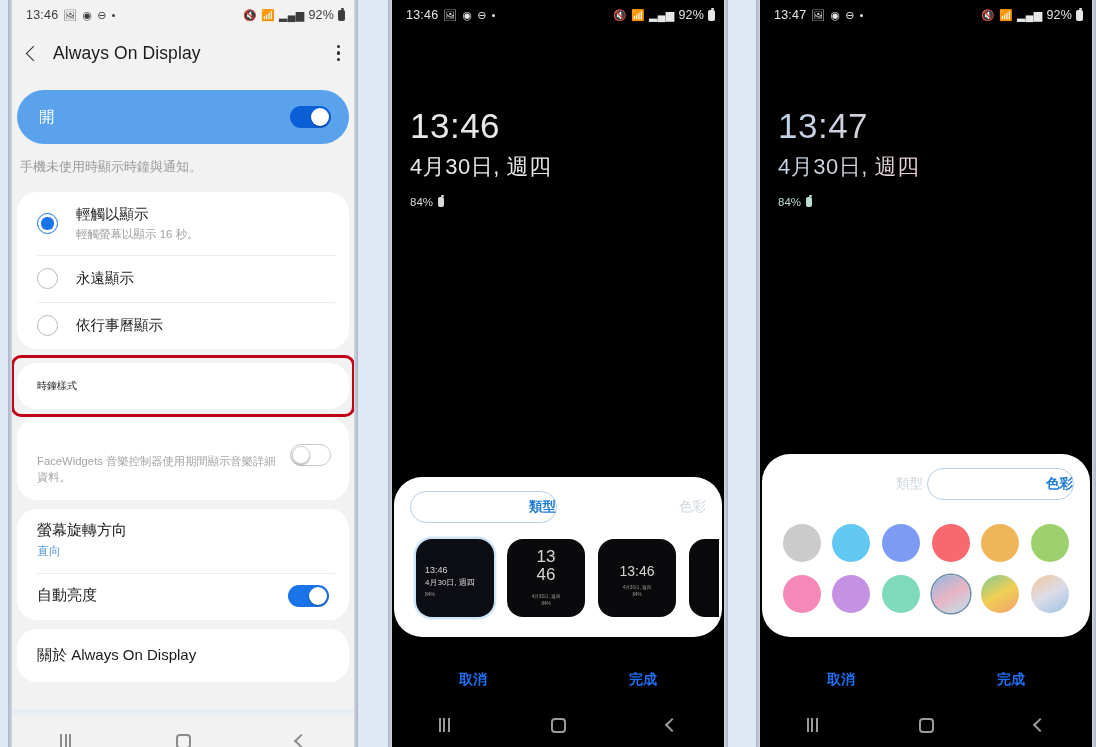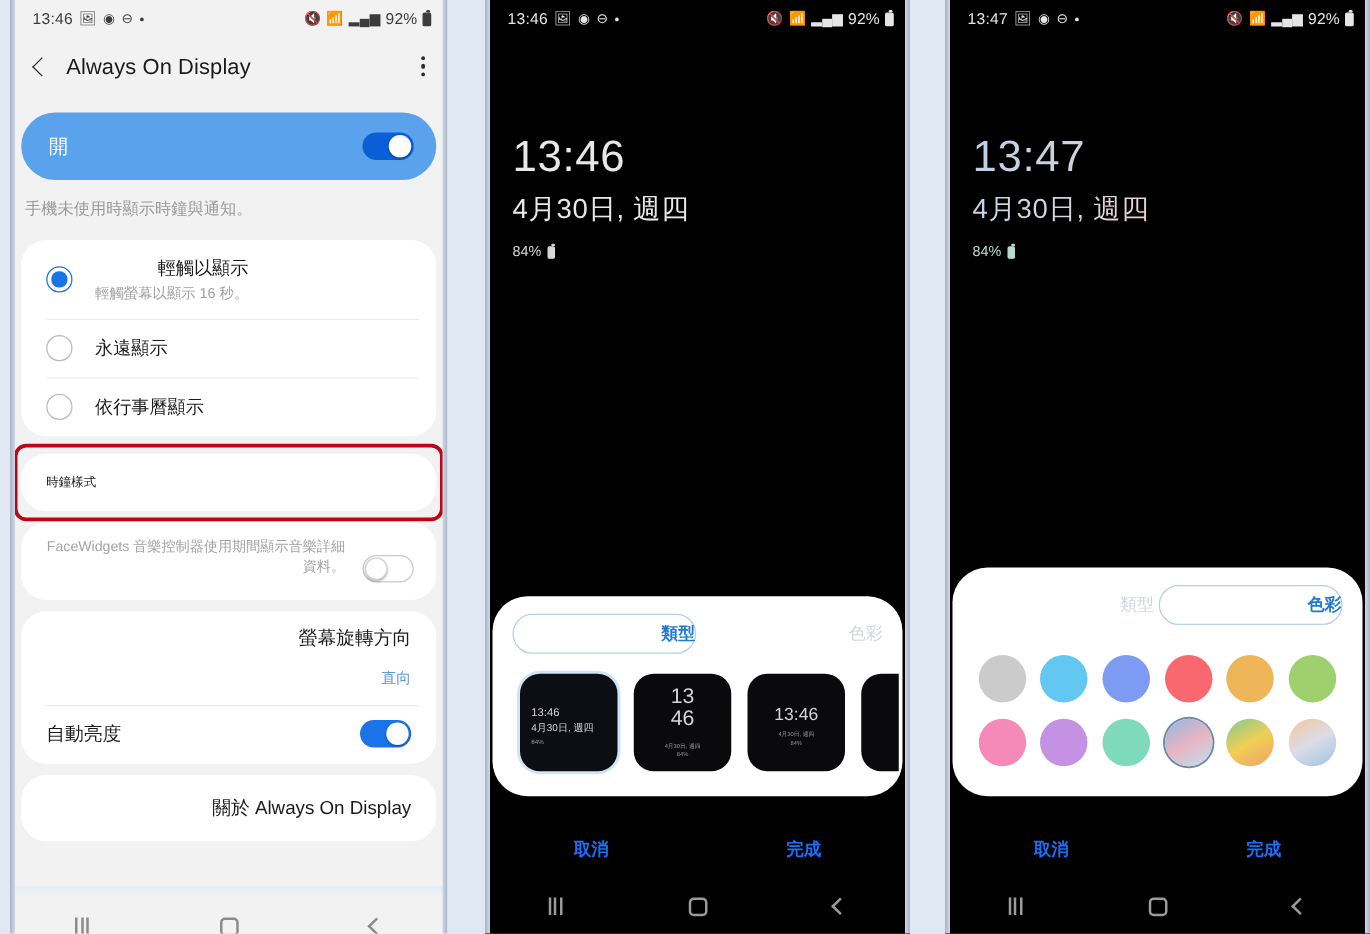--- a/index.html
+++ b/index.html
@@ -93,21 +93,21 @@
     background: #fff; box-shadow: 0 1px 2px rgba(0,0,0,.35);
   }
   .toggle.on .knob  { right: 2px; }
   .toggle.off .knob { left: 1px; background: #fff; border: 1.4px solid #d6d6d6; top: 0.5px; }
 
   .hint-text {
     padding: 14px 22px 16px 12px; font-size: 13px; color: #9a9a9a;
   }
 
   .card {
-    background: #fff; border-radius: 20px; margin: 0 9px 9px 9px; overflow: hidden; text-align: right;
+    background: #fff; border-radius: 20px; margin: 0 9px 9px 9px; overflow: hidden;
   }
   .radio-row {
     display: flex; align-items: center; gap: 18px;
     padding: 13px 20px 13px 20px; position: relative;
   }
   .radio-row + .radio-row::before {
     content: ""; position: absolute; left: 20px; right: 14px; top: 0;
     height: 1px; background: #ececec;
   }
   .radio {
@@ -129,31 +129,31 @@
   }
   .simple-row {
     background: #fff; border-radius: 20px; padding: 16px 20px; font-size: 10px; color: #1a1a1a;
   }
 
   .music-row {
     display: flex; align-items: flex-start; gap: 14px; padding: 12px 18px 14px 20px;
   }
   .music-texts { display: flex; flex-direction: column; gap: 4px; flex: 1 1 auto; }
   .music-title { font-size: 14.5px; color: #1a1a1a; font-weight: 600; }
-  .music-sub   { font-size: 11.3px; color: #a4a4a4; line-height: 1.45; }
+  .music-sub   { font-size: 11.3px; color: #a4a4a4; line-height: 1.45; margin-top: 23px; }
   .music-toggle-wrap { padding-top: 14px; }
 
   .two-row-card .row2 {
     padding: 12px 20px 13px 20px; position: relative;
   }
   .two-row-card .row2 + .row2::before {
     content: ""; position: absolute; left: 20px; right: 14px; top: 0; height: 1px; background: #ececec;
   }
   .row2-title { font-size: 15px; color: #1a1a1a; }
-  .row2-sub { font-size: 12px; color: #5b9bd5; margin-top: 14px; }
+  .row2-sub { font-size: 12px; color: #5b9bd5; margin-top: 3px; }
   .row2.with-toggle { display: flex; align-items: center; }
   .row2.with-toggle .toggle { margin-left: auto; }
 
   .about-row { padding: 17px 20px; font-size: 15px; color: #1a1a1a; }
 
   
   .navbar {
     position: absolute; left: 0; right: 0; bottom: 0; height: 44px;
     display: flex; align-items: center; justify-content: space-around;
   }

